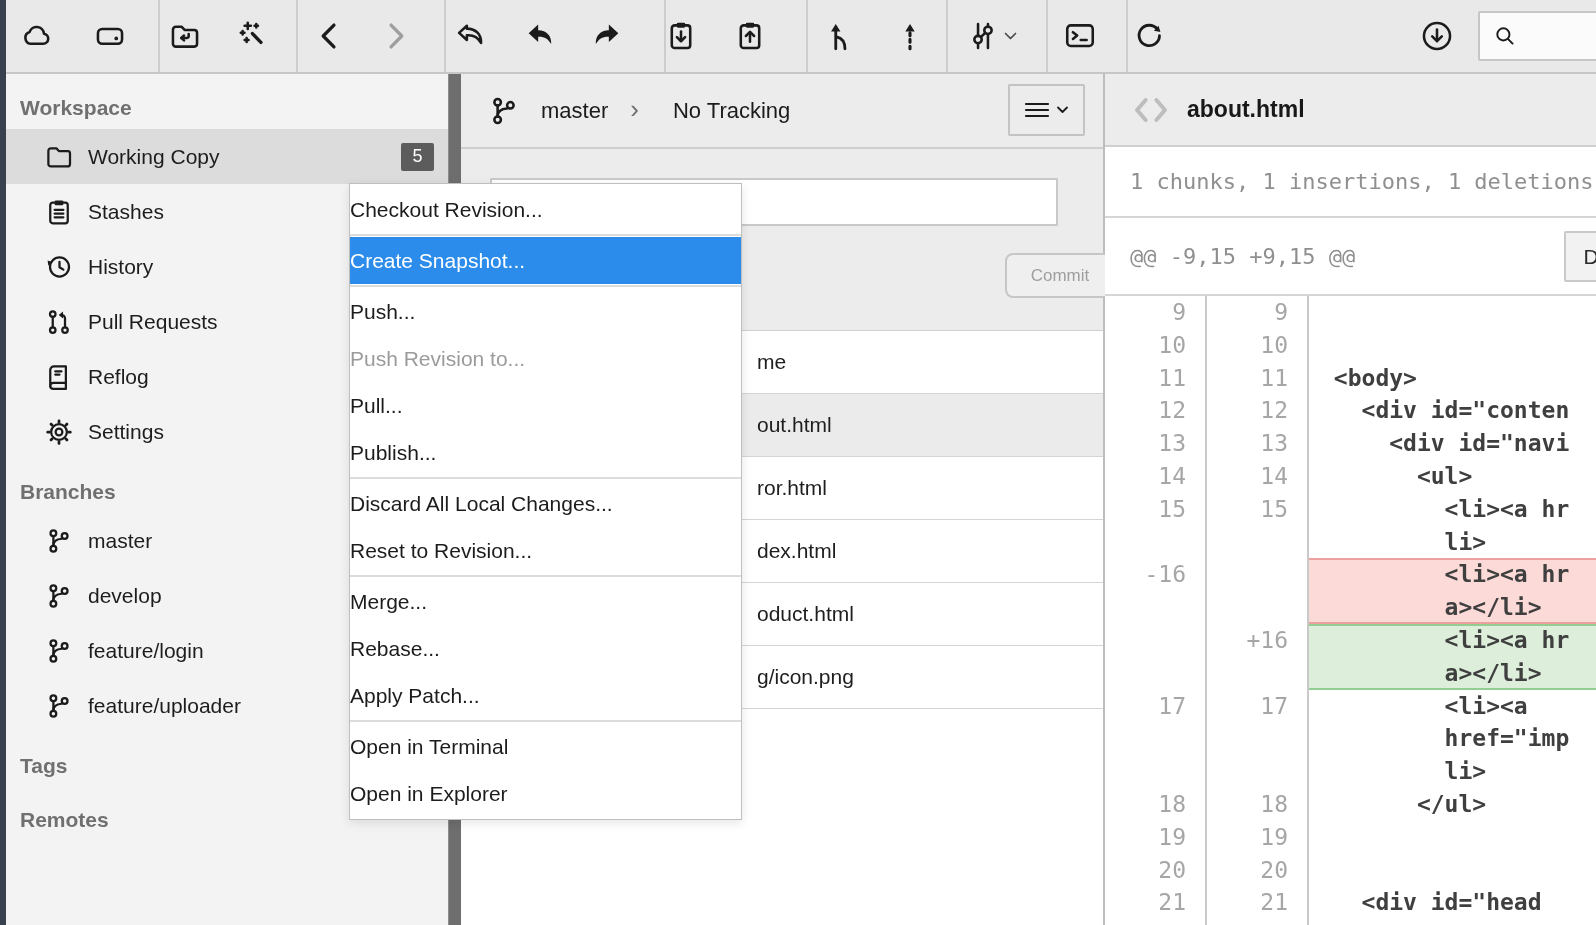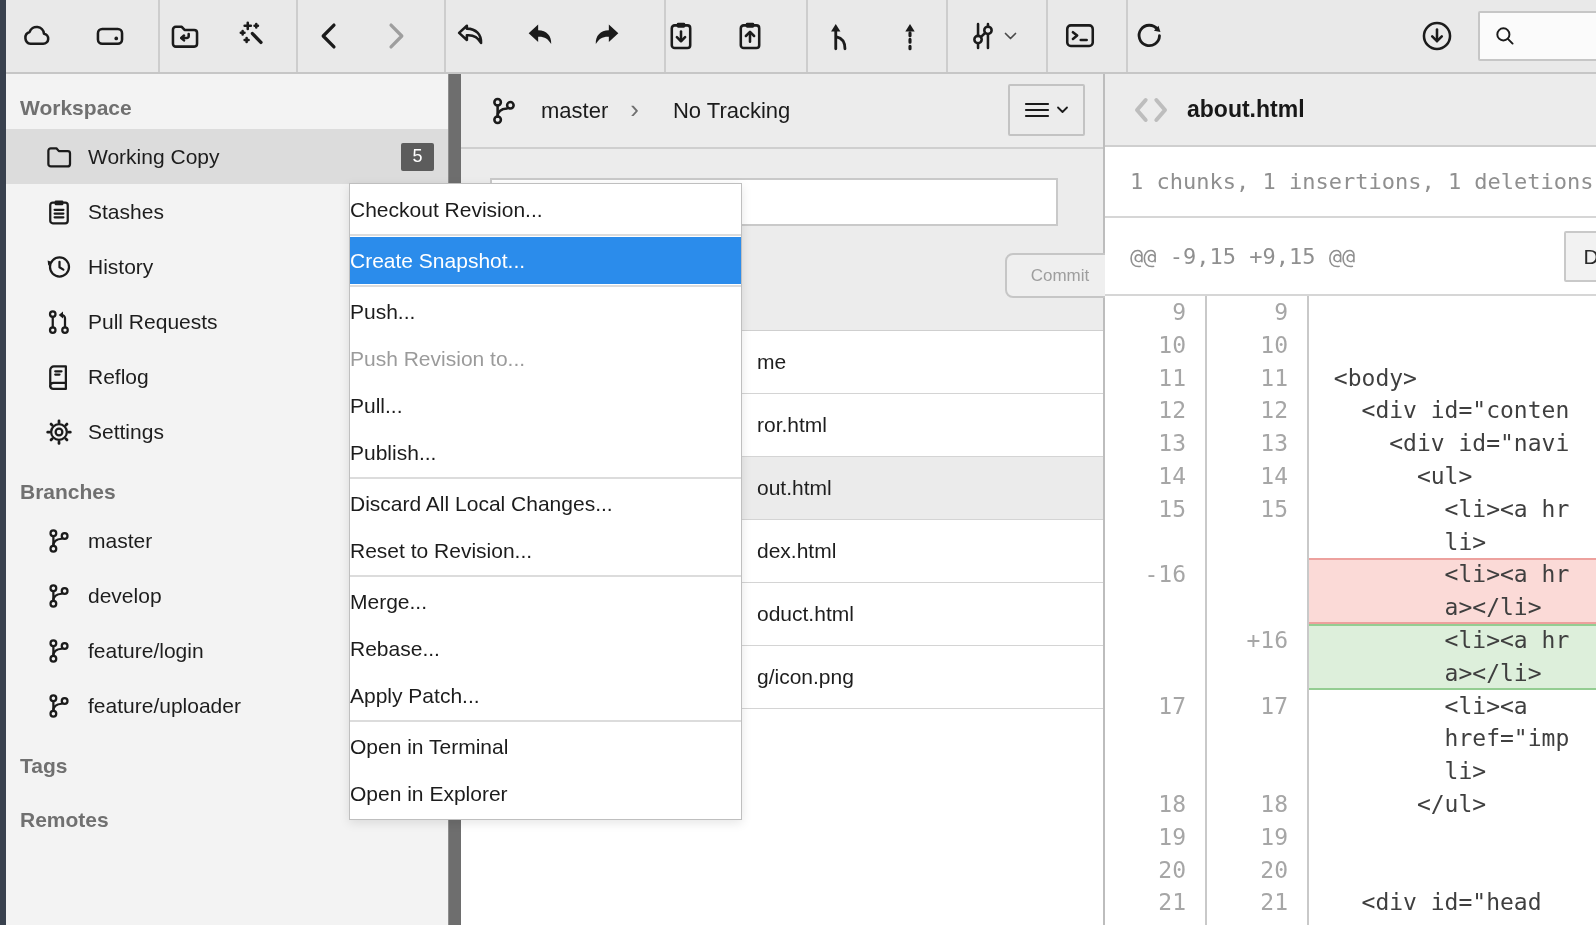--- a/index.html
+++ b/index.html
@@ -60,21 +60,21 @@
   .r-hunk{height:78px;border-bottom:2px solid #d6d6d6;box-sizing:border-box;display:flex;align-items:center;padding-left:25px;
           font-family:"DejaVu Sans Mono",monospace;font-size:22px;color:#8f8f8f;position:relative;white-space:pre;}
   .r-discard{position:absolute;left:459px;top:13px;height:51px;width:110px;background:#f2f2f2;border:2px solid #c9c9c9;
              box-sizing:border-box;display:flex;align-items:center;justify-content:center;font-family:"Liberation Sans",sans-serif;
              font-size:21px;color:#2b2b2b;border-radius:2px;}
   .r-code{position:absolute;left:0;right:0;top:222px;bottom:0;overflow:hidden;}
   .gline{position:absolute;top:0;bottom:0;width:2px;background:#c9c9c9;z-index:5;}
   .d-row{display:flex;height:32.8px;line-height:32.8px;font-family:"DejaVu Sans Mono",monospace;font-size:23px;}
   .d-old{width:100px;text-align:right;padding-right:19px;color:#a6a6a6;box-sizing:border-box;flex:none;}
   .d-new{width:102px;text-align:right;padding-right:19px;color:#a6a6a6;box-sizing:border-box;flex:none;}
-  .d-txt{flex:1;padding-left:13px;white-space:pre;overflow:hidden;color:#3f3f3f;}
+  .d-txt{flex:1;padding-left:13px;white-space:pre;overflow:hidden;color:#3f3f3f;font-weight:bold;}
   .d-txt.del{background:#fbdad7;}
   .d-txt.ins{background:#ddefdb;}
   .d-txt.del.edge-t{box-shadow:inset 0 2px 0 0 #eda19e;}
   .d-txt.del.edge-b{box-shadow:inset 0 -2px 0 0 #eda19e;}
   .d-txt.ins.edge-t{box-shadow:inset 0 2px 0 0 #94cd92;}
   .d-txt.ins.edge-b{box-shadow:inset 0 -2px 0 0 #94cd92;}
   
   .cmenu{position:absolute;left:349px;top:183px;width:393px;background:#fff;border:1px solid #bfbfbf;
          box-sizing:border-box;padding:2px 0;z-index:60;box-shadow:0 3px 10px rgba(0,0,0,0.10);}
   .cm-item{height:47px;display:flex;align-items:center;font-size:21px;color:#1c1c1c;}
@@ -400,25 +400,25 @@
       </div>
     </div>
     <div class="m-commit">
       <input class="m-summary" value="" style="">
       <div class="m-commit-btn">Commit</div>
     </div>
     <div class="m-files" id="filelist">
         <div class="m-file-row">
           <span>me</span>
         </div>
+        <div class="m-file-row selected">
+          <span>out.html</span>
+        </div>
         <div class="m-file-row">
           <span>ror.html</span>
-        </div>
-        <div class="m-file-row selected">
-          <span>out.html</span>
         </div>
         <div class="m-file-row">
           <span>dex.html</span>
         </div>
         <div class="m-file-row">
           <span>oduct.html</span>
         </div>
         <div class="m-file-row">
           <span>g/icon.png</span>
         </div>

